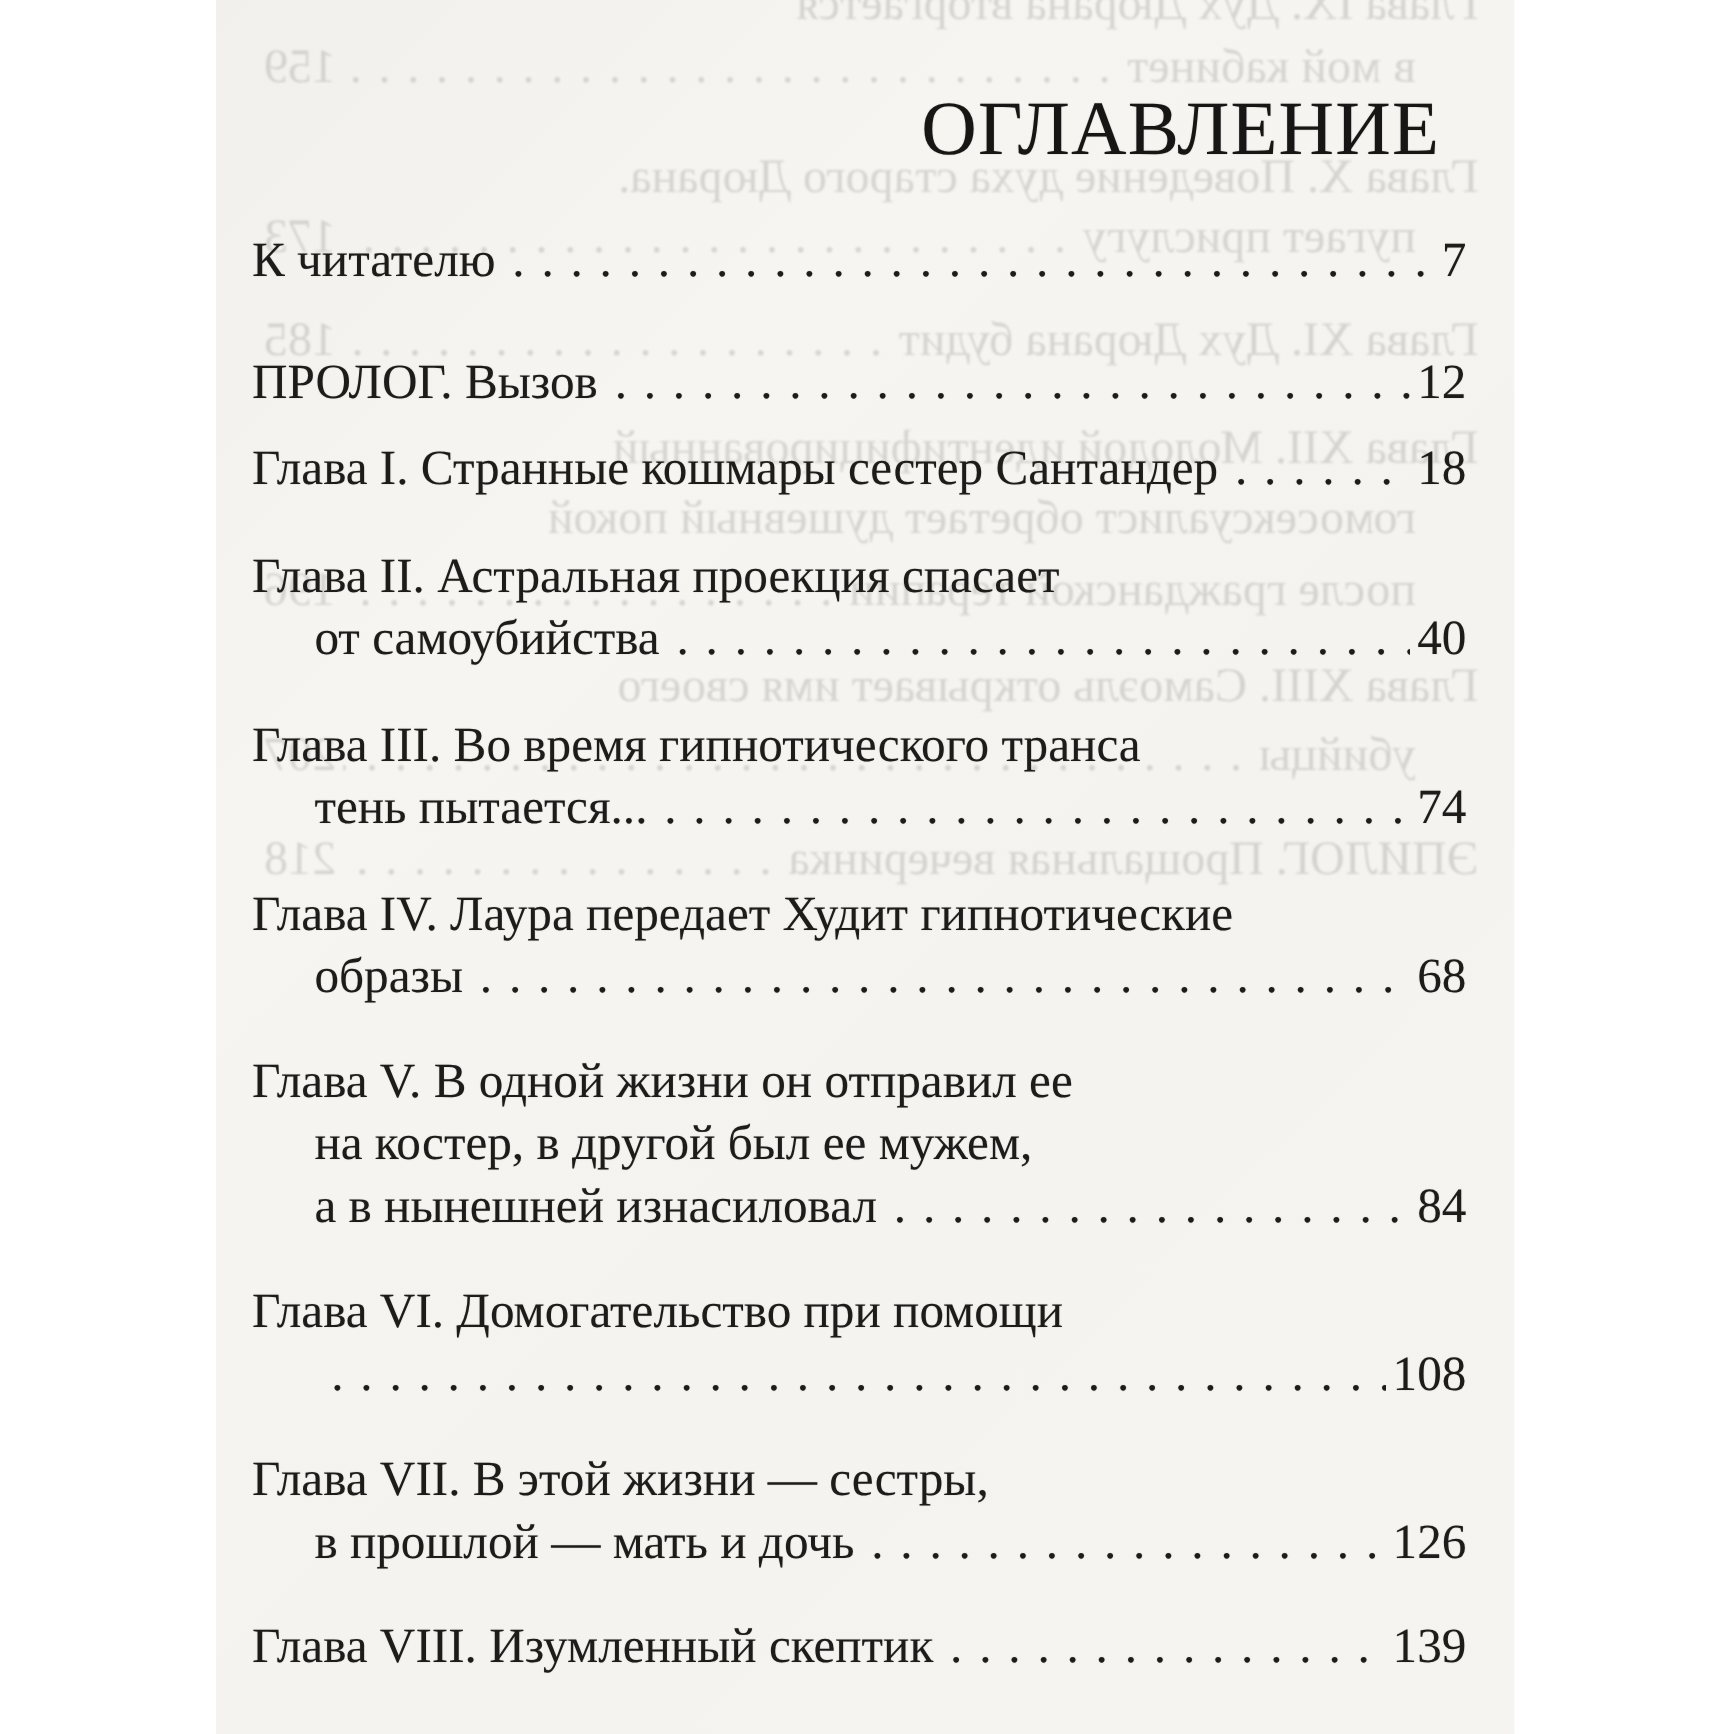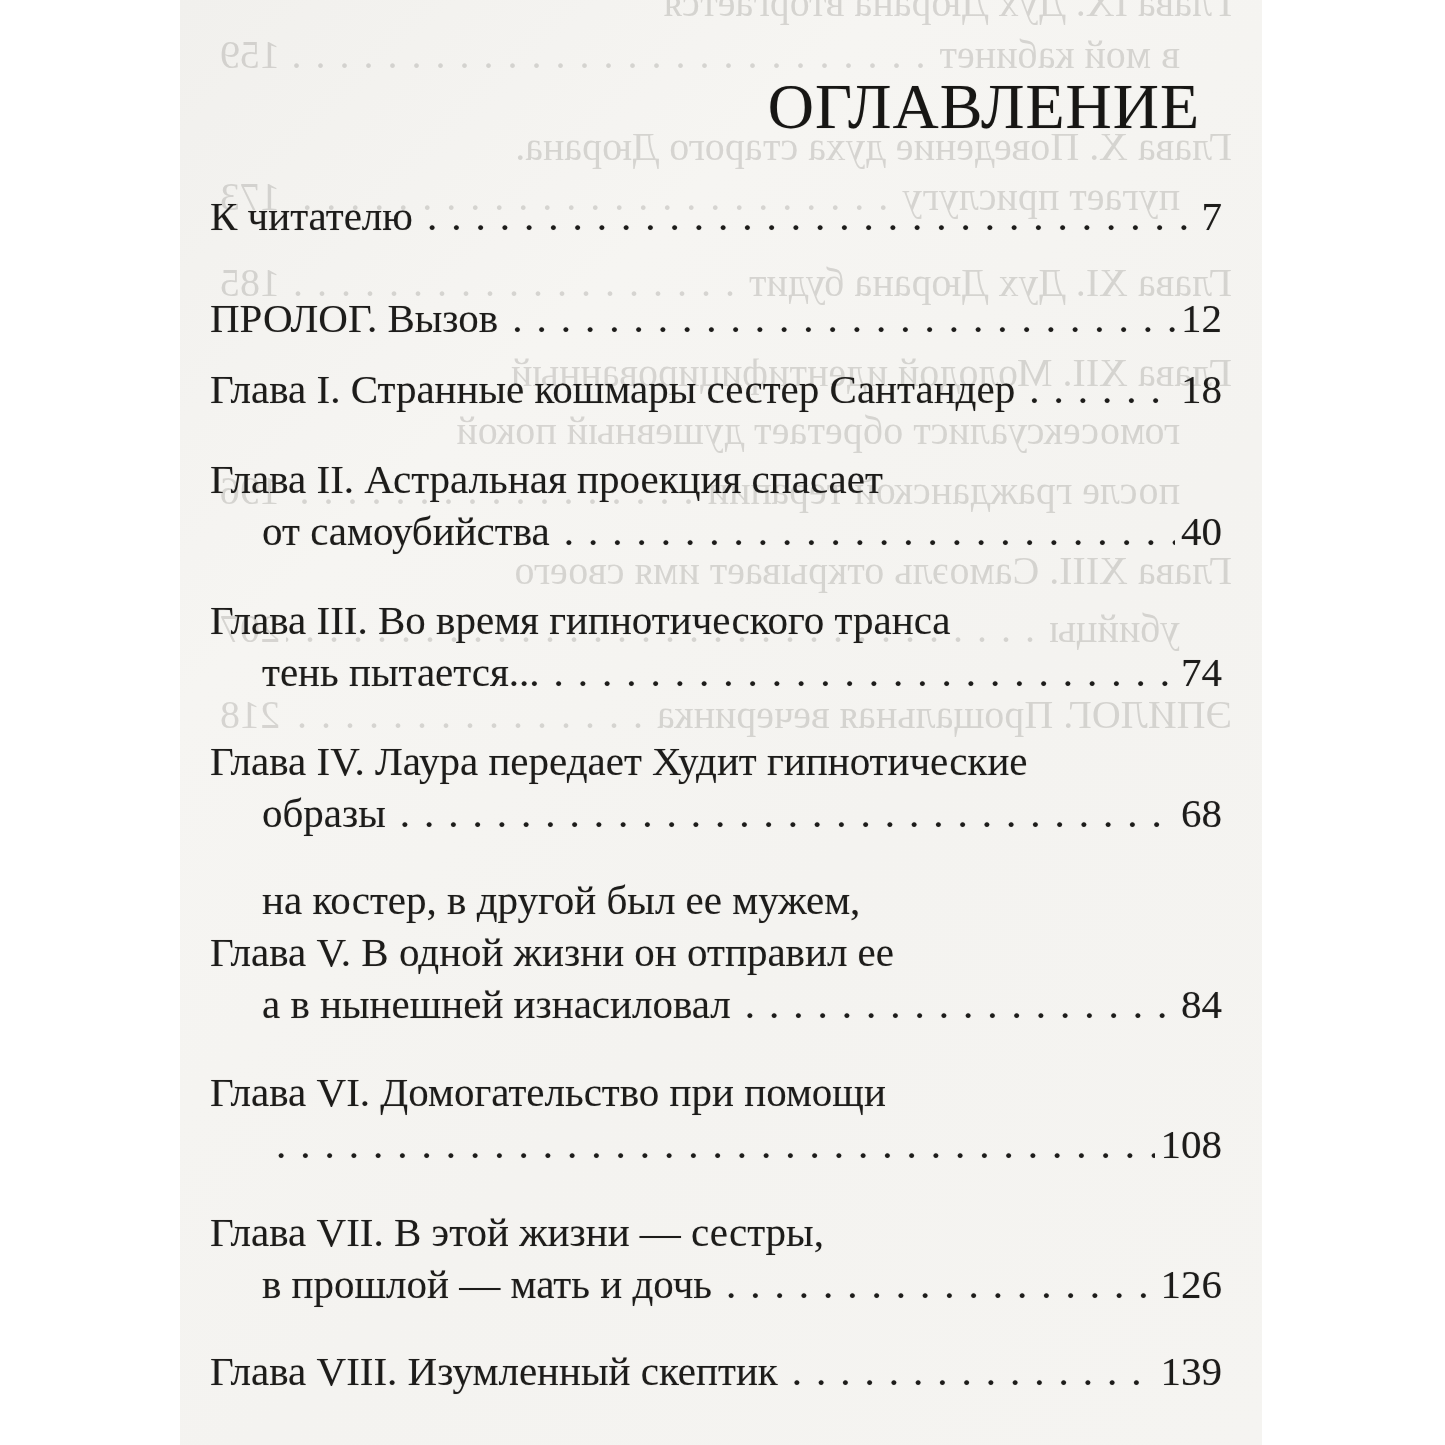--- a/index.html
+++ b/index.html
@@ -172,26 +172,26 @@
         <span class="t">Глава IV. Лаура передает Худит гипнотические</span>
       </div>
       <div class="line ind">
         <span class="t">образы</span>
         <span class="dots">............................................................</span>
         <span class="num">68</span>
       </div>
     </div>
 
     <div class="entry" style="top:874px">
+      <div class="line plain">
+        <span class="t">Глава V. В одной жизни он отправил ее</span>
+      </div>
       <div class="line ind plain">
         <span class="t">на костер, в другой был ее мужем,</span>
       </div>
-      <div class="line plain">
-        <span class="t">Глава V. В одной жизни он отправил ее</span>
-      </div>
       <div class="line ind">
         <span class="t">а в нынешней изнасиловал</span>
         <span class="dots">............................................................</span>
         <span class="num">84</span>
       </div>
     </div>
 
     <div class="entry" style="top:1066px">
       <div class="line plain">
         <span class="t">Глава VI. Домогательство при помощи</span>

